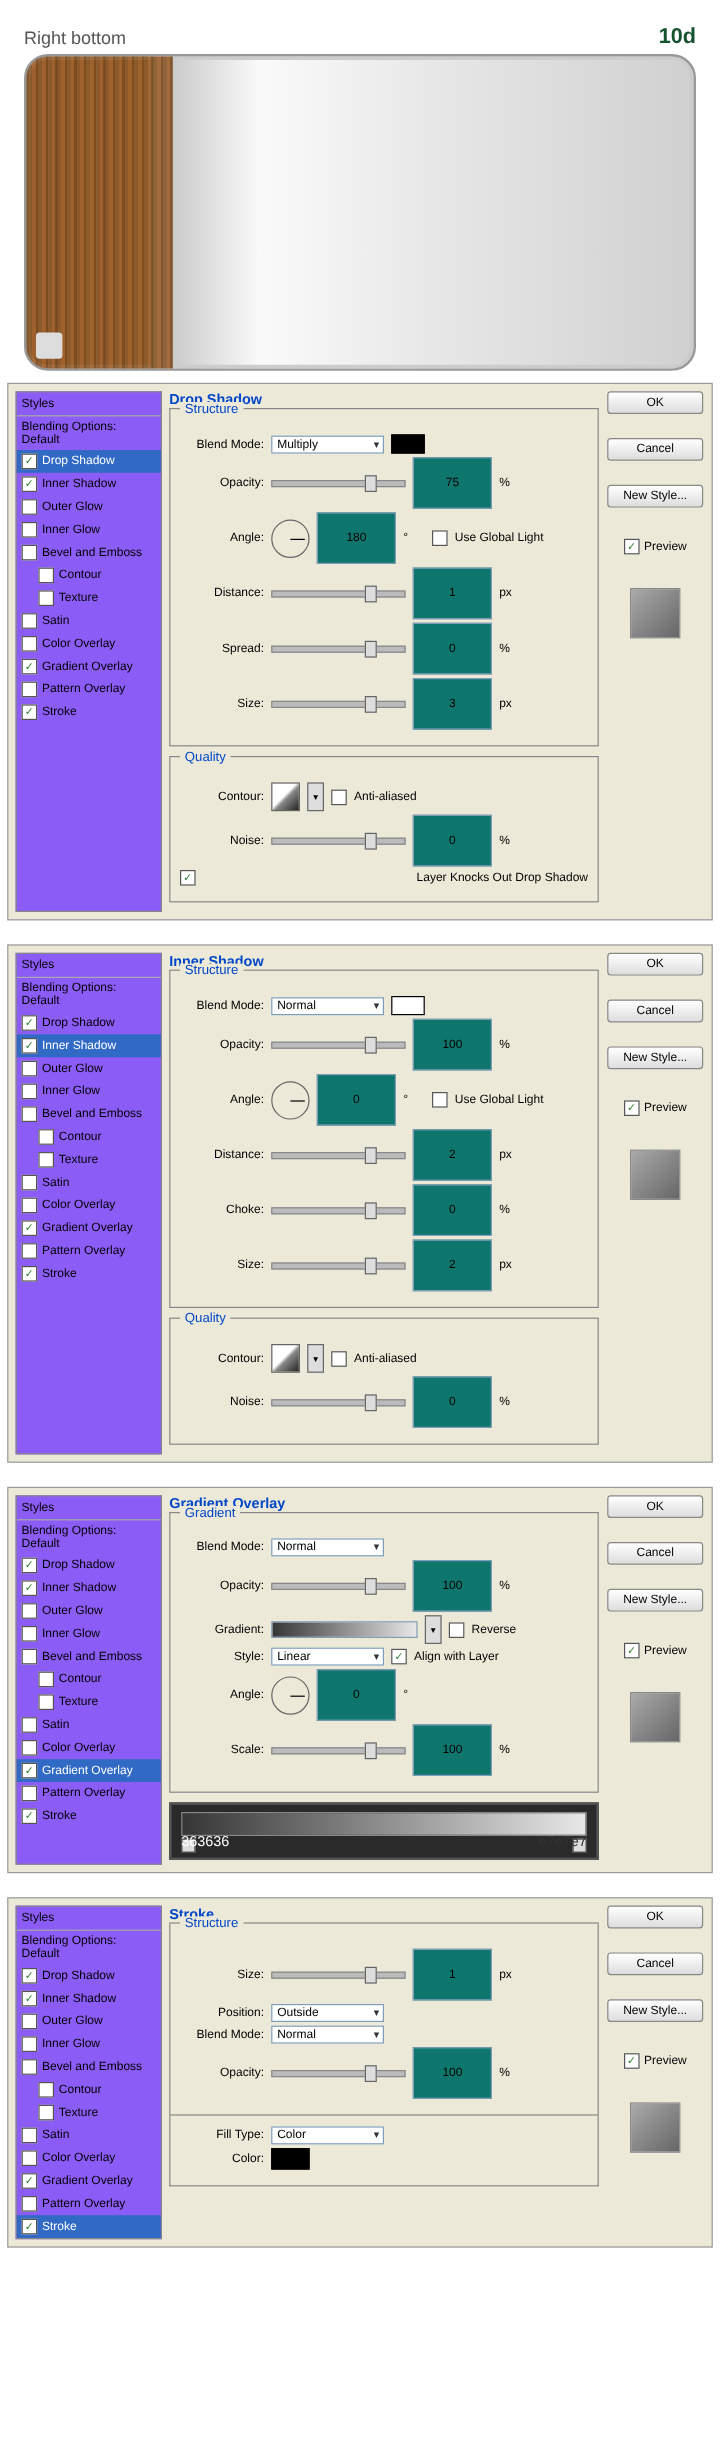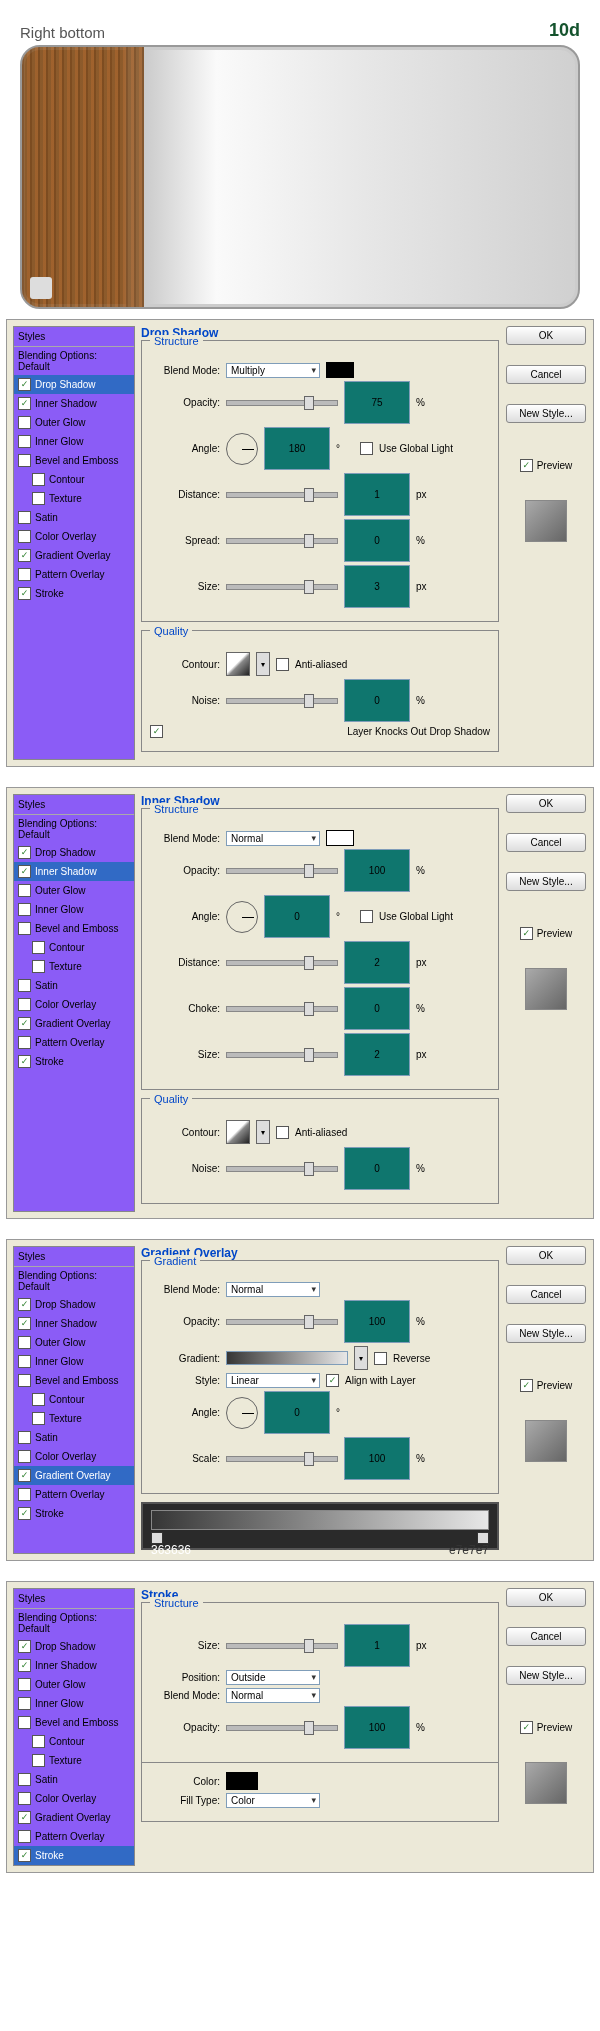--- a/index.html
+++ b/index.html
@@ -28,27 +28,27 @@
 .slider{flex:1;max-width:110px;height:4px;background:#bbb;position:relative;border:1px solid #888}
 .slider::after{content:"";position:absolute;top:-5px;left:70%;width:8px;height:12px;background:#ddd;border:1px solid #666}
 .num{width:34px;border:1px solid #7f9db9;background:#0f766e;text-align:center;padding:15px}
 .unit{width:18px}
 .angle{width:30px;height:30px;border:1px solid #666;border-radius:50%;position:relative;background:#ece9d8}
 .angle::after{content:"";position:absolute;left:50%;top:50%;width:12px;height:1px;background:#000;transform-origin:left}
 .contour-sw{width:22px;height:22px;border:1px solid #666;background:linear-gradient(135deg,#fff 0%,#fff 45%,#888 55%,#222 100%)}
 .dd-btn{width:12px;height:22px;border:1px solid #666;background:#ddd;display:flex;align-items:center;justify-content:center;font-size:8px}
 .right-col{width:82px;display:flex;flex-direction:column;gap:20px;align-items:center}
 .btn{width:78px;border:1px solid #888;background:linear-gradient(#fff,#ddd);padding:3px 0;text-align:center;border-radius:3px;cursor:pointer}
-.prev-chk{display:flex;align-items:center;gap:4px;margin-top:16px}
+.prev-chk{display:flex;align-items:center;gap:4px;margin-top:6px}
 .prev-sw{width:40px;height:40px;border:1px solid #888;background:linear-gradient(135deg,#aaa,#666);margin-top:8px}
 .grad-bar{border:1px solid #7f9db9;height:12px;width:120px;background:linear-gradient(90deg,#363636,#e7e7e7);position:relative}
 .grad-big{margin:4px 0;border:2px solid #555;height:44px;background:#2a2a2a;display:flex;align-items:center;justify-content:space-between;padding:0 8px;color:#fff;font-size:12px;position:relative}
 .grad-big .strip{position:absolute;left:8px;right:8px;top:6px;height:18px;background:linear-gradient(90deg,#363636,#e7e7e7);border:1px solid #888}
 .grad-big .stop{position:absolute;bottom:4px;width:10px;height:10px;background:#ddd;border:1px solid #333}
-.grad-big span{position:relative;z-index:2;top:24px}
+.grad-big span{position:relative;z-index:2;top:8px}
 .col-swatch{width:30px;height:16px;border:1px solid #000;background:#000}
 </style>
 </head>
 <body>
 
 <div class="hdr">
   <span class="hdr-left">Right bottom</span>
   <span class="hdr-right">10d</span>
 </div>
 <div class="preview"></div>
@@ -450,26 +450,26 @@
             <span class="lbl">Blend Mode:</span>
             <span class="sel-box">Normal</span>
           </div><div class="row">
             <span class="lbl">Opacity:</span>
             <span class="slider"></span>
             <span class="num">100</span>
             <span class="unit">%</span>
           </div></div>
         <div class="fs" style="border-top:none;margin-top:-8px">
           <div class="row">
+            <span class="lbl">Fill Type:</span>
+            <span class="sel-box">Color</span>
+          </div>
+          <div class="row">
             <span class="lbl">Color:</span>
             <span class="col-swatch"></span>
-          </div>
-          <div class="row">
-            <span class="lbl">Fill Type:</span>
-            <span class="sel-box">Color</span>
           </div>
         </div>
       </div>
       <div class="right-col">
         <div class="btn">OK</div>
         <div class="btn">Cancel</div>
         <div class="btn">New Style...</div>
         <div class="prev-chk">
           <span class="chk on"></span>
           <span>Preview</span>

